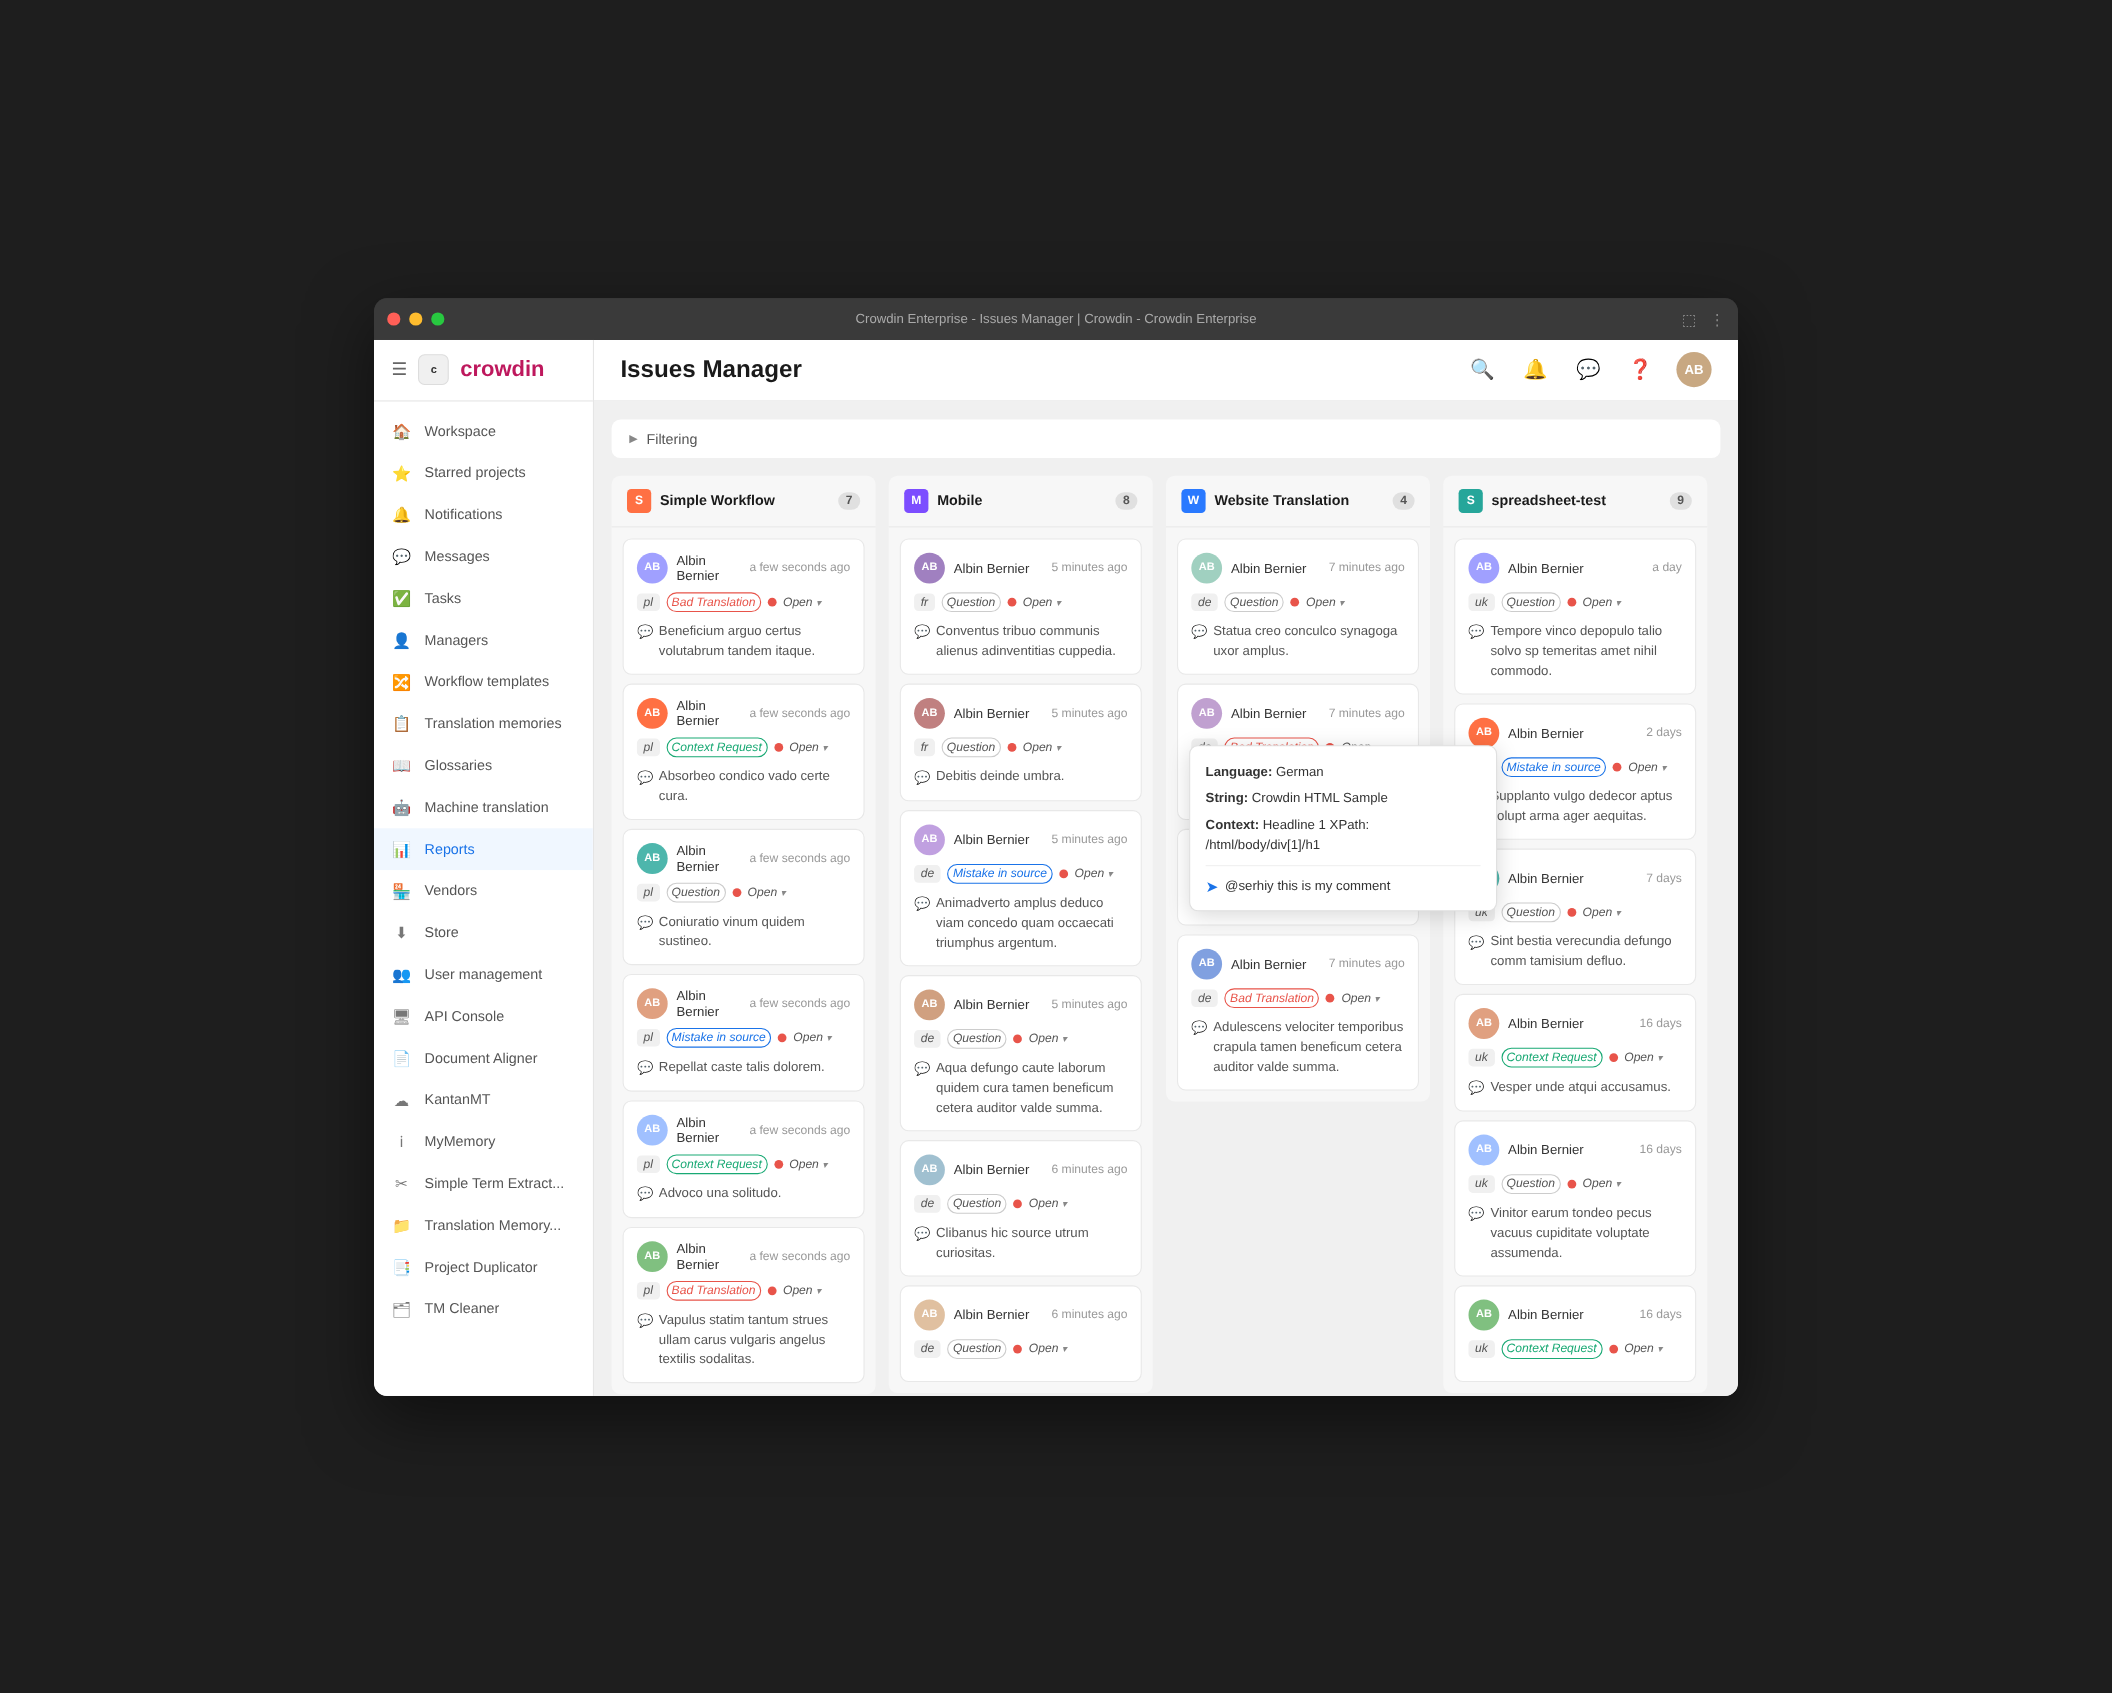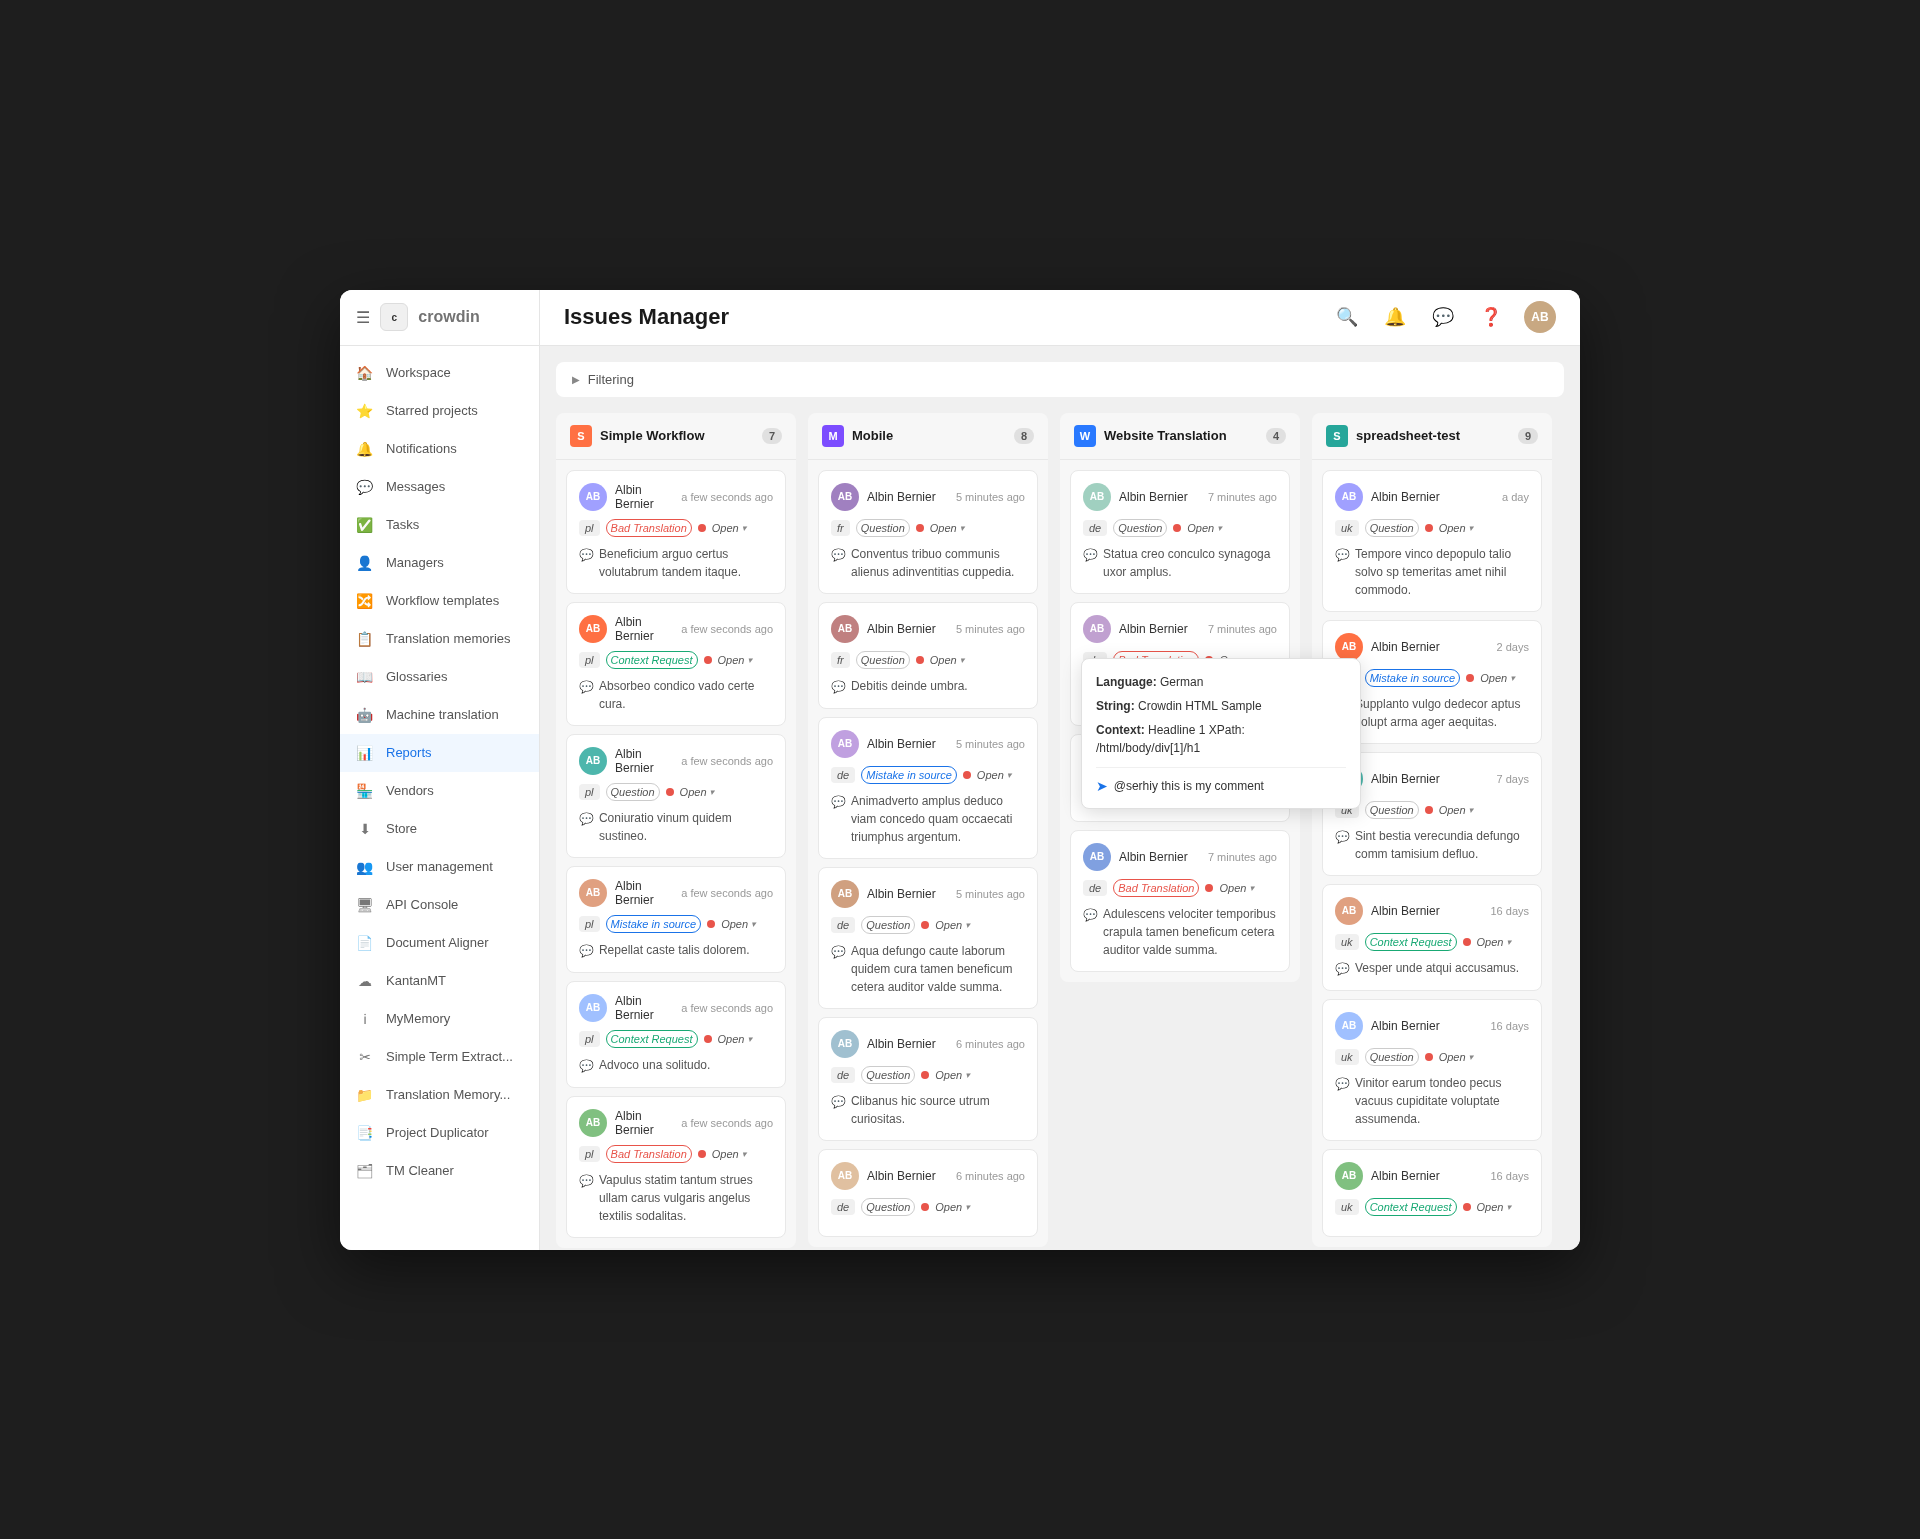--- a/index.html
+++ b/index.html
@@ -19,21 +19,21 @@
     .titlebar-icon { color: #888; font-size: 14px; cursor: pointer; }
     
     
     .app { display: flex; height: 960px; background: #f5f5f5; }
     
     
     .sidebar { width: 200px; background: #fff; border-right: 1px solid #e5e5e5; display: flex; flex-direction: column; flex-shrink: 0; }
     .sidebar-header { height: 56px; display: flex; align-items: center; padding: 0 16px; gap: 10px; border-bottom: 1px solid #e5e5e5; }
     .hamburger-icon { color: #666; font-size: 16px; cursor: pointer; }
     .logo-box { width: 28px; height: 28px; background: #f0f0f0; border-radius: 6px; display: flex; align-items: center; justify-content: center; font-size: 10px; font-weight: bold; color: #333; border: 1px solid #ddd; }
-    .logo-text { font-size: 16px; font-weight: 600; color: #737373; }
+    .logo-text { font-size: 20px; font-weight: 600; color: #be185d; }
     
     .sidebar-nav { flex: 1; overflow-y: auto; padding: 8px 0; }
     .nav-item { display: flex; align-items: center; gap: 12px; padding: 10px 16px; cursor: pointer; color: #555; font-size: 13px; transition: background 0.15s; }
     .nav-item.active { background: #f0f7ff; color: #1a73e8; }
     .nav-icon { width: 18px; height: 18px; display: flex; align-items: center; justify-content: center; font-size: 14px; flex-shrink: 0; color: #777; }
     .nav-item.active .nav-icon { color: #1a73e8; }
     
     
     .main { flex: 1; display: flex; flex-direction: column; overflow: hidden; }
     
@@ -92,20 +92,32 @@
     
     ::-webkit-scrollbar { width: 6px; height: 6px; }
     ::-webkit-scrollbar-track { background: transparent; }
     ::-webkit-scrollbar-thumb { background: #ccc; border-radius: 3px; }
   </style>
 </head>
 <body>
 
 <div class="window">
 
+  <div class="titlebar">
+    <div class="titlebar-dots">
+      <div class="dot dot-red"></div>
+      <div class="dot dot-yellow"></div>
+      <div class="dot dot-green"></div>
+    </div>
+    <div class="titlebar-title">Crowdin Enterprise - Issues Manager | Crowdin - Crowdin Enterprise</div>
+    <div class="titlebar-actions">
+      <span class="titlebar-icon">⬚</span>
+      <span class="titlebar-icon">⋮</span>
+    </div>
+  </div>
 
   <div class="app">
 
     <div class="sidebar">
       <div class="sidebar-header">
         <span class="hamburger-icon">☰</span>
         <div class="logo-box">c</div>
         <span class="logo-text">crowdin</span>
       </div>
       <div class="sidebar-nav">

